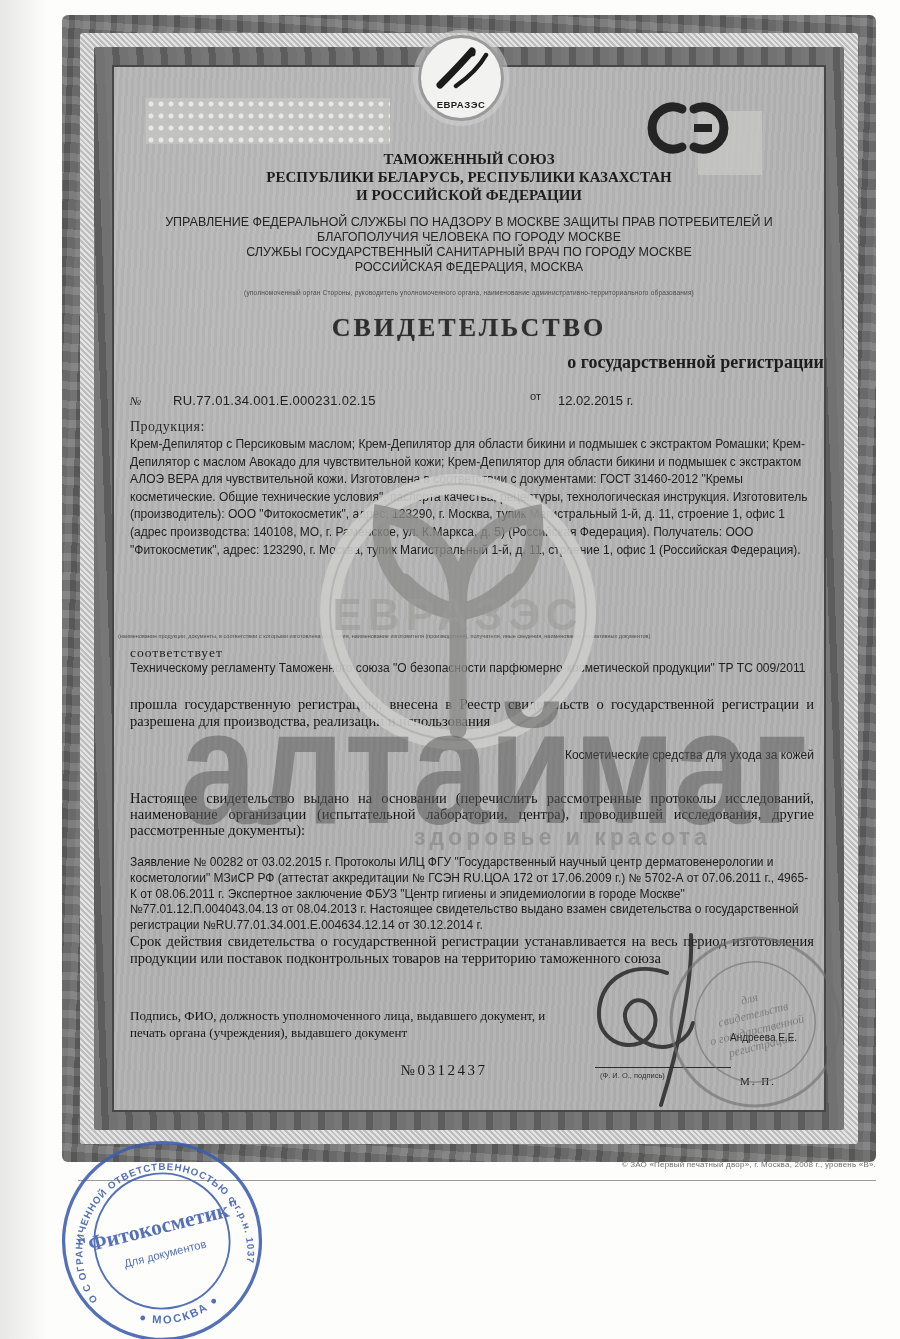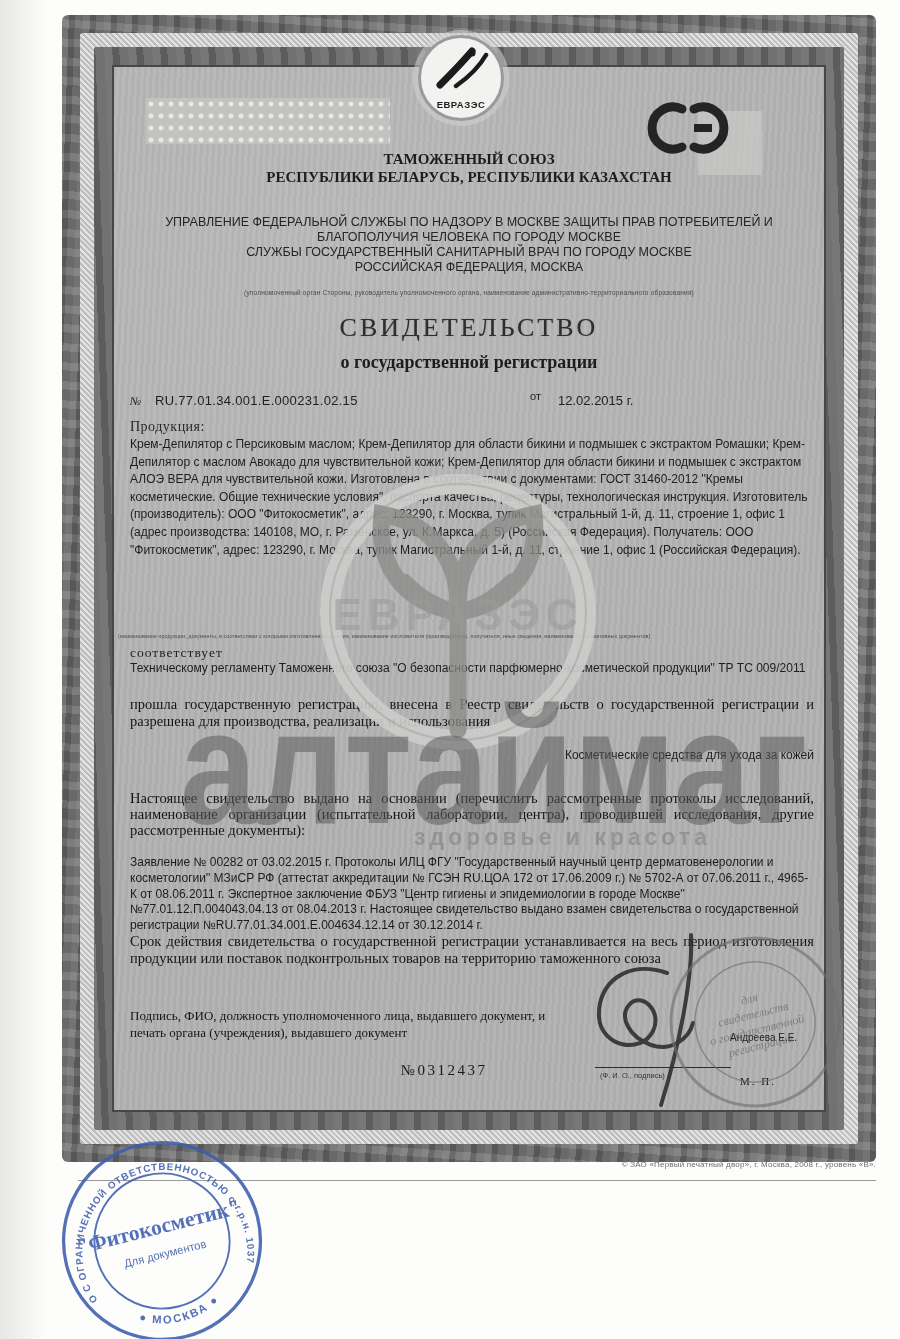--- a/index.html
+++ b/index.html
@@ -39,27 +39,27 @@
     background-size:10px 12px;background-color:#c3c3c1;opacity:.95;}
   .light-patch{left:584px;top:44px;width:64px;height:64px;background:#c7c7c5;opacity:.8;}
   .se-mark{left:524px;top:28px;z-index:2;}
 
   
   .t-center{text-align:center;}
   .union{left:0;top:83px;width:100%;font-family:"Liberation Serif",serif;font-weight:bold;
     font-size:15px;line-height:18px;color:#1d1d1d;}
   .authority{left:0;top:148px;width:100%;font-size:12.5px;line-height:15px;color:#242424;}
   .authority-note{left:0;top:222px;width:100%;font-size:6.5px;color:#4a4a4a;letter-spacing:.2px;}
-  .doc-title{left:0;top:246px;width:100%;font-family:"Liberation Serif",serif;font-weight:normal;
+  .doc-title{left:0;top:246px;width:100%;font-family:"Liberation Serif",serif;font-weight:bold;
     font-size:26px;letter-spacing:3px;color:#2e2e2e;text-shadow:0 0 1px rgba(40,40,40,.4);}
   .doc-subtitle{left:0;top:285px;width:100%;font-family:"Liberation Serif",serif;font-weight:bold;
-    font-size:18px;color:#1d1d1d;}
+    font-size:18px;color:#1d1d1d;text-align:right;}
   .reg-row{left:16px;top:326px;width:680px;font-size:13px;color:#1f1f1f;}
   .reg-no-label{font-family:"Liberation Serif",serif;font-style:italic;font-size:12px;}
-  .reg-number{margin-left:10px;letter-spacing:.3px;}
+  .reg-number{margin-left:28px;letter-spacing:.3px;}
   .reg-from{position:absolute;left:400px;top:-3px;font-size:11px;}
   .reg-date{position:absolute;left:428px;top:0;font-size:13px;}
   .product-label{left:16px;top:352px;font-family:"Liberation Serif",serif;font-size:14px;color:#2a2a2a;letter-spacing:.5px;}
   .product-text{left:16px;top:369px;width:684px;font-size:12px;line-height:17.6px;color:#1e1e1e;text-align:left;}
   .section-note{left:4px;top:566px;width:704px;font-size:5.5px;color:#4f4f4f;white-space:nowrap;overflow:hidden;filter:blur(.2px);}
   .compliance-label{left:16px;top:578px;font-family:"Liberation Serif",serif;font-size:13.5px;letter-spacing:1px;color:#222;}
   .compliance-text{left:16px;top:594px;width:684px;font-size:12px;line-height:15.5px;color:#1e1e1e;}
   .registered-text{left:16px;top:629px;width:684px;font-family:"Liberation Serif",serif;font-size:14.5px;
     line-height:16.8px;color:#151515;text-align:justify;}
   .category-text{left:16px;top:681px;width:684px;font-size:12px;color:#1e1e1e;text-align:right;}
@@ -120,20 +120,21 @@
                 <path d="M150 150 C202 142 232 106 226 52 C174 62 148 100 150 150"></path>
                 <path d="M96 120 C118 142 136 148 150 150"></path>
                 <path d="M204 120 C182 142 164 148 150 150"></path>
               </g>
               <text x="150" y="168" text-anchor="middle" font-family="Liberation Sans,sans-serif" font-weight="bold" font-size="44" fill="#969694" opacity=".55" letter-spacing="6">ЕВРАЗЭС</text>
             </svg>
 
             <div class="abs union t-center">
               <div>ТАМОЖЕННЫЙ СОЮЗ</div>
               <div>РЕСПУБЛИКИ БЕЛАРУСЬ, РЕСПУБЛИКИ КАЗАХСТАН</div>
+              <div>И РОССИЙСКОЙ ФЕДЕРАЦИИ</div>
             </div>
             <div class="abs authority t-center">
               <div>УПРАВЛЕНИЕ ФЕДЕРАЛЬНОЙ СЛУЖБЫ ПО НАДЗОРУ В МОСКВЕ ЗАЩИТЫ ПРАВ ПОТРЕБИТЕЛЕЙ И</div>
               <div>БЛАГОПОЛУЧИЯ ЧЕЛОВЕКА ПО ГОРОДУ МОСКВЕ</div>
               <div>СЛУЖБЫ ГОСУДАРСТВЕННЫЙ САНИТАРНЫЙ ВРАЧ ПО ГОРОДУ МОСКВЕ</div>
               <div>РОССИЙСКАЯ ФЕДЕРАЦИЯ, МОСКВА</div>
             </div>
             <div class="abs authority-note t-center">(уполномоченный орган Стороны, руководитель уполномоченного органа, наименование административно-территориального образования)</div>
 
             <div class="abs doc-title t-center">СВИДЕТЕЛЬСТВО</div>

